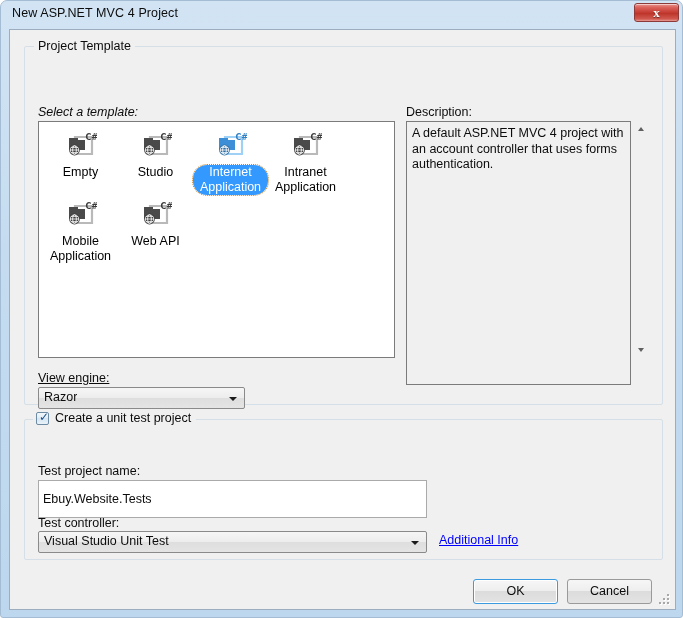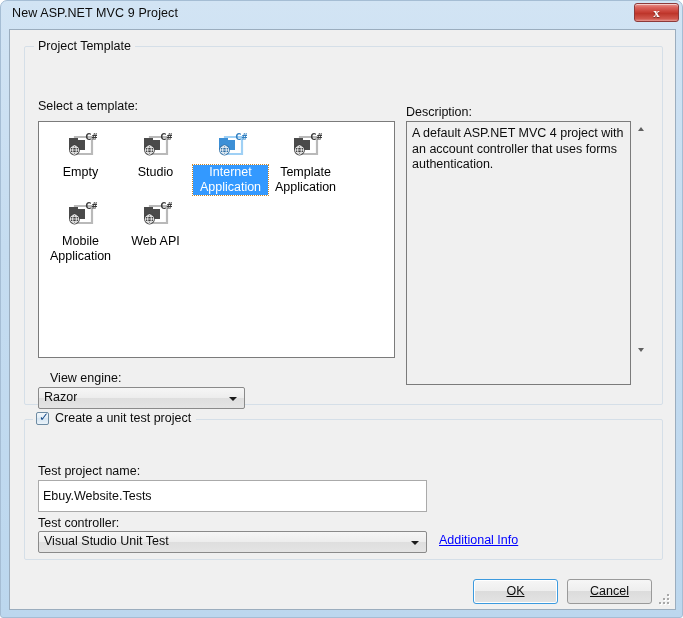--- a/index.html
+++ b/index.html
@@ -147,23 +147,23 @@
   }
 
   
   .field-label {
     position: absolute;
     font-size: 12.5px;
     color: #0c0c0c;
     white-space: nowrap;
   }
 
-  #label-select-template { left: 28px; top: 69px; }
+  #label-select-template { left: 28px; top: 75px; font-style: italic; }
   #label-description    { left: 396px; top: 75px; }
-  #label-view-engine    { left: 40px; top: 341px; }
+  #label-view-engine    { left: 28px; top: 341px; text-decoration: underline; }
   #label-test-project-name { left: 28px; top: 434px; }
   #label-test-framework    { left: 28px; top: 486px; }
 
   
   #template-listbox {
     position: absolute;
     left: 28px;
     top: 91px;
     width: 357px;
     height: 237px;
@@ -201,20 +201,21 @@
     line-height: 15px;
     font-size: 12.5px;
     color: #000000;
     padding: 0 2px;
   }
   .template-item.selected .template-label-wrap {
     background: #3399ff;
     color: #ffffff;
     outline: 1px dotted #c8862a;
     outline-offset: 0px;
+    border-radius: 14px;
   }
 
   
   #description-box {
     position: absolute;
     left: 396px;
     top: 91px;
     width: 225px;
     height: 264px;
     box-sizing: border-box;
@@ -296,21 +297,21 @@
     top: 501px;
     width: 389px;
   }
 
   
   #input-test-project-name {
     position: absolute;
     left: 28px;
     top: 450px;
     width: 389px;
-    height: 32px;
+    height: 38px;
     box-sizing: border-box;
     border: 1px solid #aaaaaa;
     background: #ffffff;
     font-family: "Liberation Sans", sans-serif;
     font-size: 12.5px;
     color: #0c0c0c;
     padding: 0 4px;
     outline: none;
   }
 
@@ -334,21 +335,20 @@
     box-sizing: border-box;
     border-radius: 3px;
     font-family: "Liberation Sans", sans-serif;
     font-size: 12.5px;
     color: #0c0c0c;
     background: linear-gradient(to bottom, #f6f6f6 0%, #eeeeee 48%, #dcdcdc 50%, #e3e3e3 100%);
     border: 1px solid #9a9a9a;
     cursor: default;
     text-align: center;
     line-height: 23px;
-    text-decoration: underline;
   }
   #button-ok {
     left: 463px;
     top: 549px;
     border: 1px solid #3c9ade;
     box-shadow: inset 0 0 0 1px #ffffff;
   }
   #button-cancel {
     left: 557px;
     top: 549px;
@@ -369,21 +369,21 @@
     background: #a8a8a8;
     box-shadow: 1px 1px 0 #ffffff;
   }
 </style>
 </head>
 <body>
 
 <div id="dialog-window">
 
   <div id="title-bar">
-    <div id="title-text">New ASP.NET MVC 9 Project</div>
+    <div id="title-text">New ASP.NET MVC 4 Project</div>
     <div id="close-button">
       <div class="x-glyph">x</div>
     </div>
   </div>
 
   <div id="client-area">
 
     <div class="group-box" id="group-project-template">
       <div class="group-caption">Project Template</div>
     </div>
@@ -439,21 +439,21 @@
                 <path d="M10 7 H27 V24 H10 Z" fill="none" stroke="#b9b9b9" stroke-width="2.2"></path>
                 <path d="M4 8 h9 v2 h7 v10 H4 Z" fill="#4a4a4a"></path>
                 <text x="20.5" y="9.5" font-family="DejaVu Sans, sans-serif" font-size="8" font-weight="bold" fill="#3a3a3a">C#</text>
                 <circle cx="9.5" cy="20" r="5.4" fill="#3a3a3a"></circle>
                 <circle cx="9.5" cy="20" r="4.2" fill="none" stroke="#ffffff" stroke-width="0.85"></circle>
                 <ellipse cx="9.5" cy="20" rx="1.9" ry="4.2" fill="none" stroke="#ffffff" stroke-width="0.85"></ellipse>
                 <line x1="5.3" y1="20" x2="13.7" y2="20" stroke="#ffffff" stroke-width="0.85"></line>
                 <line x1="6.2" y1="17.5" x2="12.8" y2="17.5" stroke="#ffffff" stroke-width="0.7"></line>
                 <line x1="6.2" y1="22.5" x2="12.8" y2="22.5" stroke="#ffffff" stroke-width="0.7"></line>
               </svg></div>
-            <div class="template-label-wrap">Template Application</div>
+            <div class="template-label-wrap">Intranet Application</div>
           </div>
           <div class="template-item">
             <div class="template-icon"><svg width="32" height="32" viewBox="0 0 32 32" aria-hidden="true">
                 <path d="M10 7 H27 V24 H10 Z" fill="none" stroke="#b9b9b9" stroke-width="2.2"></path>
                 <path d="M4 8 h9 v2 h7 v10 H4 Z" fill="#4a4a4a"></path>
                 <text x="20.5" y="9.5" font-family="DejaVu Sans, sans-serif" font-size="8" font-weight="bold" fill="#3a3a3a">C#</text>
                 <circle cx="9.5" cy="20" r="5.4" fill="#3a3a3a"></circle>
                 <circle cx="9.5" cy="20" r="4.2" fill="none" stroke="#ffffff" stroke-width="0.85"></circle>
                 <ellipse cx="9.5" cy="20" rx="1.9" ry="4.2" fill="none" stroke="#ffffff" stroke-width="0.85"></ellipse>
                 <line x1="5.3" y1="20" x2="13.7" y2="20" stroke="#ffffff" stroke-width="0.85"></line>

